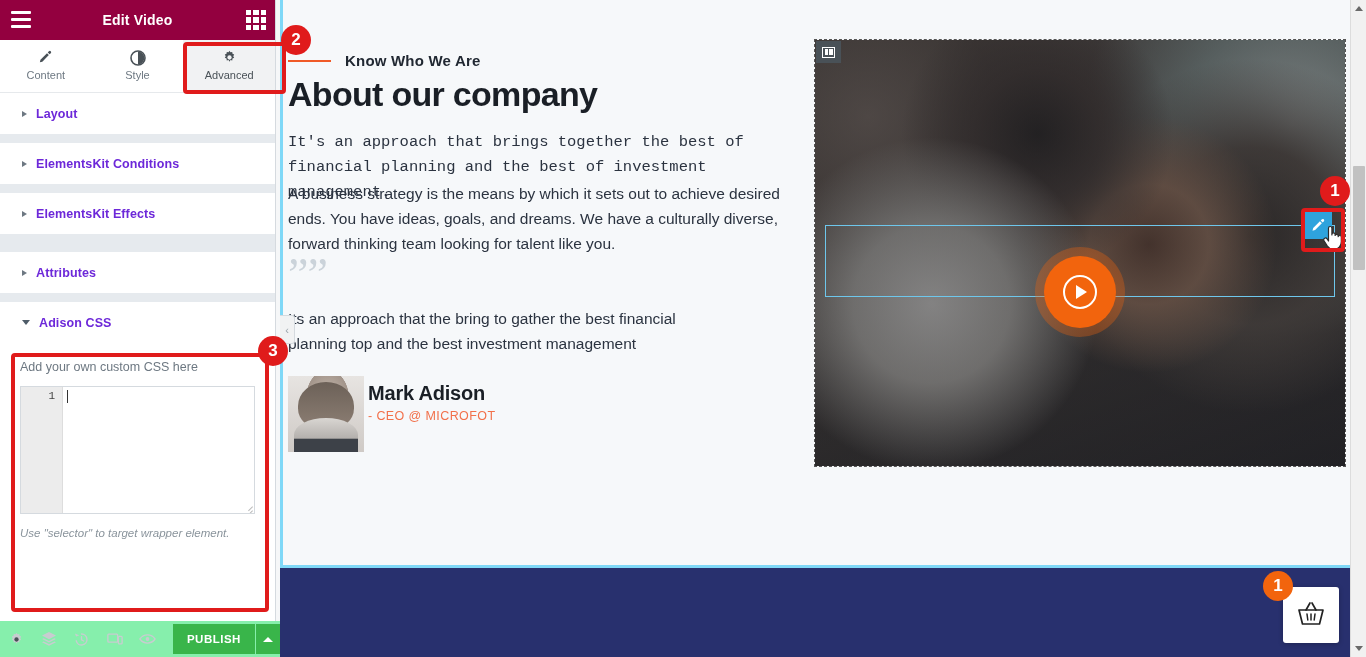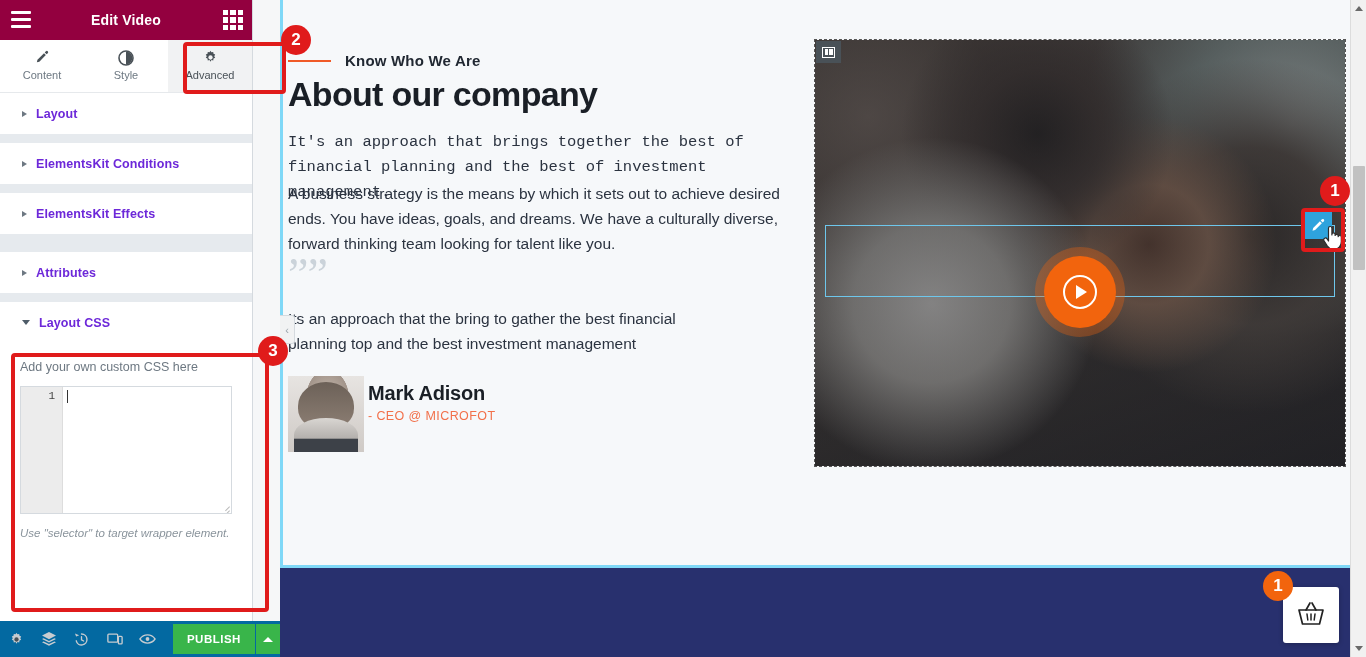--- a/index.html
+++ b/index.html
@@ -9,21 +9,21 @@
     overflow: hidden;
     font-family: "Liberation Sans", sans-serif;
     background: #f6f7f8;
   }
 
   #app { position: relative; width: 1366px; height: 657px; }
 
   
   #panel {
     position: absolute; left: 0; top: 0;
-    width: 253px; height: 657px;
+    width: 276px; height: 657px;
     background: #ffffff;
     border-right: 1px solid #d5dadf;
     z-index: 20;
   }
 
   #panel-header {
     height: 40px; background: #93003f;
     display: flex; align-items: center; justify-content: center;
     position: relative;
   }
@@ -115,21 +115,21 @@
   .resizer::before { width: 11px; bottom: 1px; transform: rotate(-45deg); }
   .resizer::after  { width: 6px;  bottom: 5px; transform: rotate(-45deg); }
   .css-footnote {
     font-size: 11.5px; color: #8a949c; font-style: italic;
     padding: 12px 0 0 0; line-height: 1.35;
   }
 
   
   #panel-footer {
     position: absolute; left: 0; bottom: 0; width: 280px; height: 36px;
-    background: #0369a1; display: flex; align-items: center; gap: 0;
+    background: #86efac; display: flex; align-items: center; gap: 0;
   }
   .foot-ico {
     width: 33px; height: 36px; display: flex; align-items: center; justify-content: center;
     cursor: pointer;
   }
   .foot-ico svg { display: block; }
   #publish {
     margin-left: 9px; height: 30px; width: 83px; background: #39b54a;
     color: #fff; font-size: 11.5px; font-weight: bold; letter-spacing: .5px;
     display: flex; align-items: center; justify-content: center; cursor: pointer;
@@ -491,21 +491,21 @@
       <div class="acc-sep"></div>
 
       <div class="acc-item">
         <span class="caret"></span>
         <span class="acc-label">Attributes</span>
       </div>
       <div class="acc-sep"></div>
 
       <div class="acc-item open">
         <span class="caret"></span>
-        <span class="acc-label">Layout CSS</span>
+        <span class="acc-label">Adison CSS</span>
       </div>
 
       <div id="cssbody">
         <div class="css-hint">Add your own custom CSS here</div>
         <div class="code-wrap">
           <div class="gutter">1</div>
           <div class="code-area"><span class="caret-bar"></span></div>
           <span class="resizer"></span>
         </div>
         <div class="css-footnote">Use "selector" to target wrapper element.</div>

